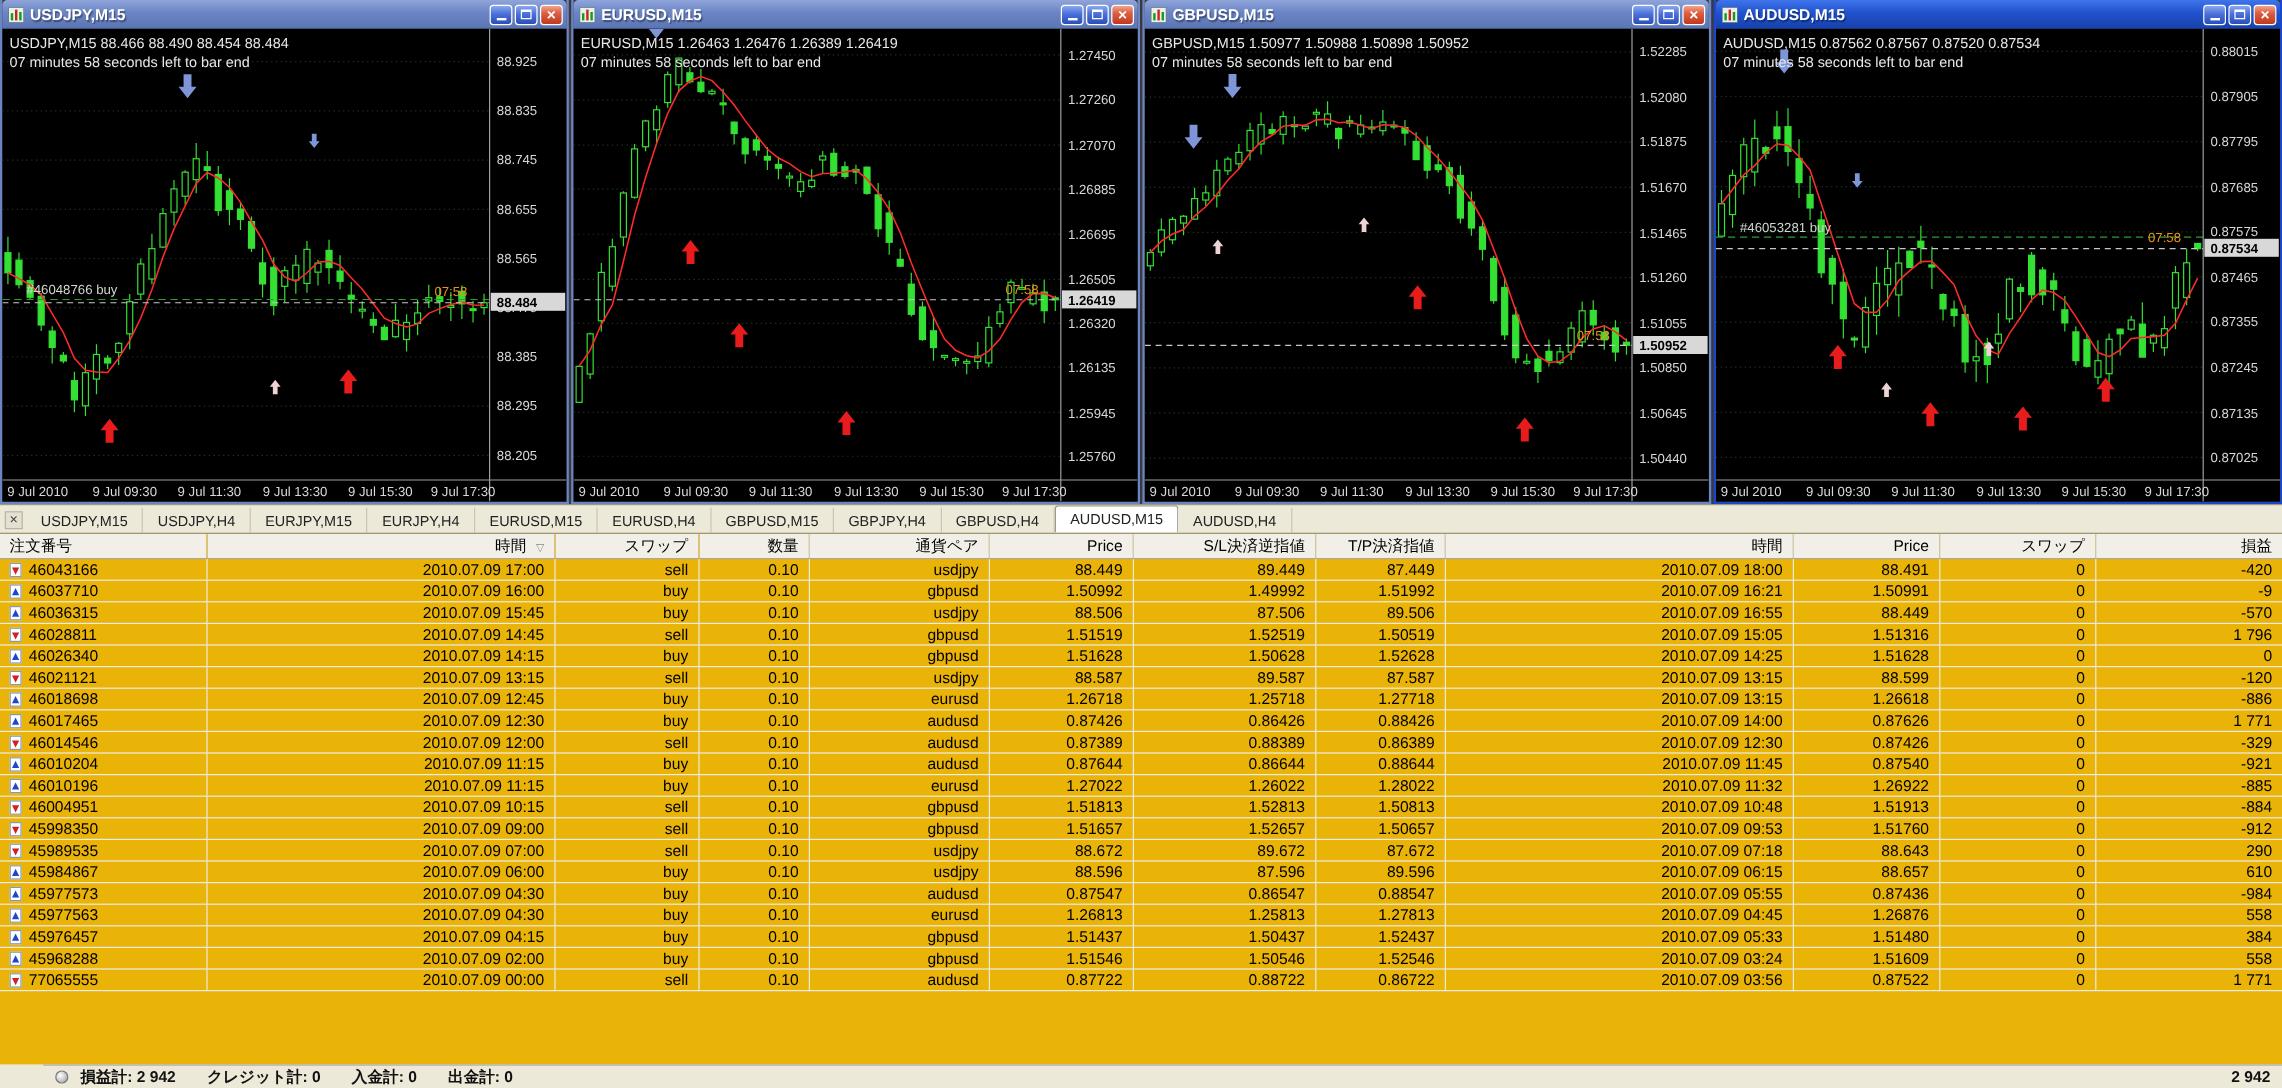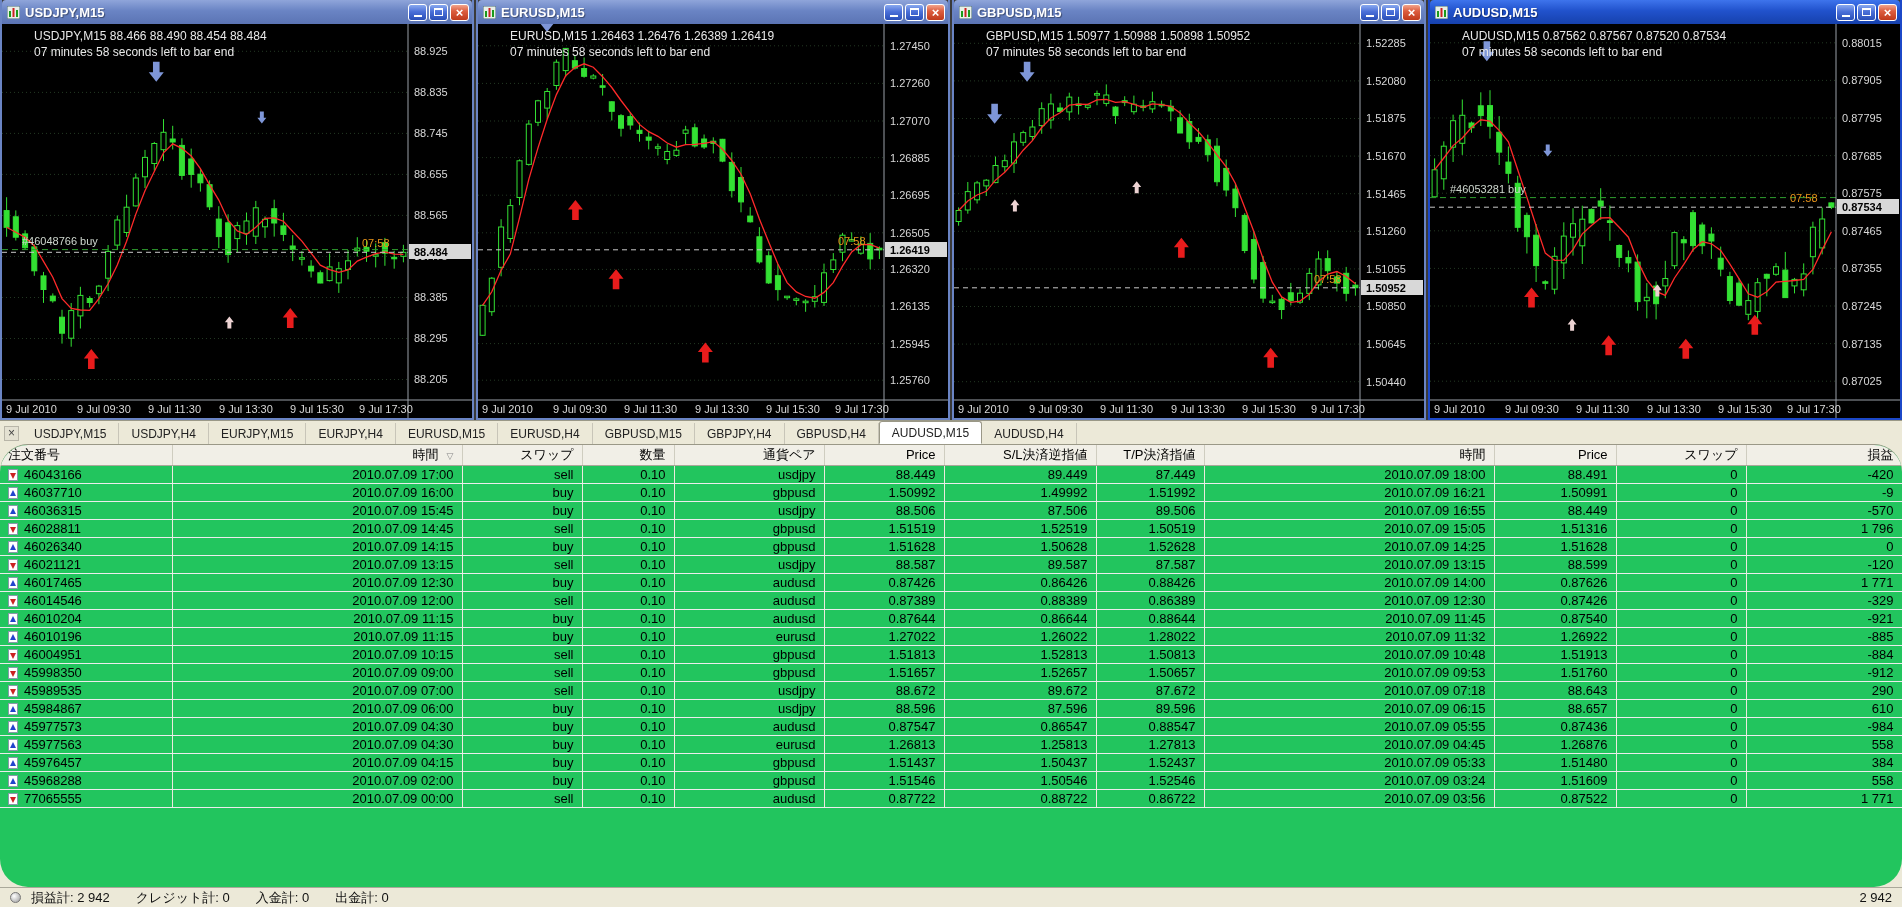--- a/index.html
+++ b/index.html
@@ -25,51 +25,51 @@
     display:flex; align-items:center; justify-content:center; cursor:default; }
   .wbtn.close { background:linear-gradient(#f2a48c,#dd5e40 40%,#c03a1c);
     color:#fff; font-weight:bold; font-size:13px; line-height:1; }
   .wbtn.min i { width:8px; height:2px; background:#fff; margin-top:8px; }
   .wbtn.max i { width:9px; height:8px; border:1px solid #fff; border-top:2px solid #fff; }
   .chart-body { flex:1; position:relative; background:#000; overflow:hidden; }
   .plot { position:absolute; inset:0; }
   .plot svg { display:block; }
   svg text { font-family:"Liberation Sans", sans-serif; }
   .overlay { position:absolute; top:4px; left:6px; color:#e8e8e8; font-size:12px;
-    line-height:1.35; pointer-events:none;margin-left:26px; }
+    line-height:1.35; pointer-events:none; }
 
   
   .tabbar { height:24px; background:#ece9d8; border-top:1px solid #9a9887;
     display:flex; align-items:flex-end; padding-left:2px; }
   .tclose { width:15px; height:15px; margin:0 3px 3px 2px; color:#444; font-size:12px;
     line-height:13px; text-align:center; border:1px solid #b8b5a8; background:#e4e1d2; }
   .tab { font-size:12px; color:#222; padding:4px 12px 3px; border-right:1px solid #c8c5b8;
     white-space:nowrap; }
   .tab.active { background:#fff; border:1px solid #9a9887; border-bottom:1px solid #fff;
     border-radius:3px 3px 0 0; }
 
   
-  .gridwrap { flex:1; background:#22c55e; overflow:hidden; border-top:1px solid #9a9887;border-radius:28px; }
+  .gridwrap { flex:1; background:#eab308; overflow:hidden; border-top:1px solid #9a9887; }
   table { border-collapse:collapse; table-layout:fixed; width:1902px; font-size:13px; }
   th,td { height:18px; padding:0 8px; white-space:nowrap; overflow:hidden; font-weight:normal; }
   thead th { height:20px; background:#f1efe7; border-right:1px solid #cfcdc0;
     border-bottom:1px solid #aaa89a; color:#000; }
   td { border-right:1px solid #eceade; border-bottom:1px solid #ececec; color:#000; }
   .left { text-align:left; } .right { text-align:right; }
   .sort { color:#888; font-size:9px; margin-left:8px; }
   .doc { width:10px; height:12px; background:#fff; border:1px solid #8899aa;
     display:inline-block; margin-right:6px; vertical-align:-2px; position:relative; }
   .doc.sell::after { content:""; position:absolute; left:1px; top:3px;
     border-left:3px solid transparent; border-right:3px solid transparent; border-top:6px solid #cc2222; }
   .doc.buy::after { content:""; position:absolute; left:1px; top:2px;
     border-left:3px solid transparent; border-right:3px solid transparent; border-bottom:6px solid #2244cc; }
 
   
   .statusbar { height:20px; background:#ece9d8; border-top:1px solid #aaa89a;
-    display:flex; align-items:center; padding:0 10px; font-size:13px; font-weight:normal; color:#111; }
+    display:flex; align-items:center; padding:0 10px; font-size:13px; font-weight:bold; color:#111;margin-left:36px; }
   .sicon { width:11px; height:11px; border-radius:50%; border:1px solid #777;
     background:radial-gradient(circle at 35% 35%, #fff, #9a9a9a); margin-right:10px; }
   .summary { display:flex; gap:26px; }
   .stotal { margin-left:auto; }
 </style>
 </head>
 <body>
 
 <div class="app">
 
@@ -846,20 +846,34 @@
             <td class="right">usdjpy</td>
             <td class="right">88.587</td>
             <td class="right">89.587</td>
             <td class="right">87.587</td>
             <td class="right">2010.07.09 13:15</td>
             <td class="right">88.599</td>
             <td class="right">0</td>
             <td class="right">-120</td>
           </tr>
           <tr>
+            <td class="left"><span class="doc buy"></span><span>46018698</span></td>
+            <td class="right">2010.07.09 12:45</td>
+            <td class="right">buy</td>
+            <td class="right">0.10</td>
+            <td class="right">eurusd</td>
+            <td class="right">1.26718</td>
+            <td class="right">1.25718</td>
+            <td class="right">1.27718</td>
+            <td class="right">2010.07.09 13:15</td>
+            <td class="right">1.26618</td>
+            <td class="right">0</td>
+            <td class="right">-886</td>
+          </tr>
+          <tr>
             <td class="left"><span class="doc buy"></span><span>46017465</span></td>
             <td class="right">2010.07.09 12:30</td>
             <td class="right">buy</td>
             <td class="right">0.10</td>
             <td class="right">audusd</td>
             <td class="right">0.87426</td>
             <td class="right">0.86426</td>
             <td class="right">0.88426</td>
             <td class="right">2010.07.09 14:00</td>
             <td class="right">0.87626</td>

